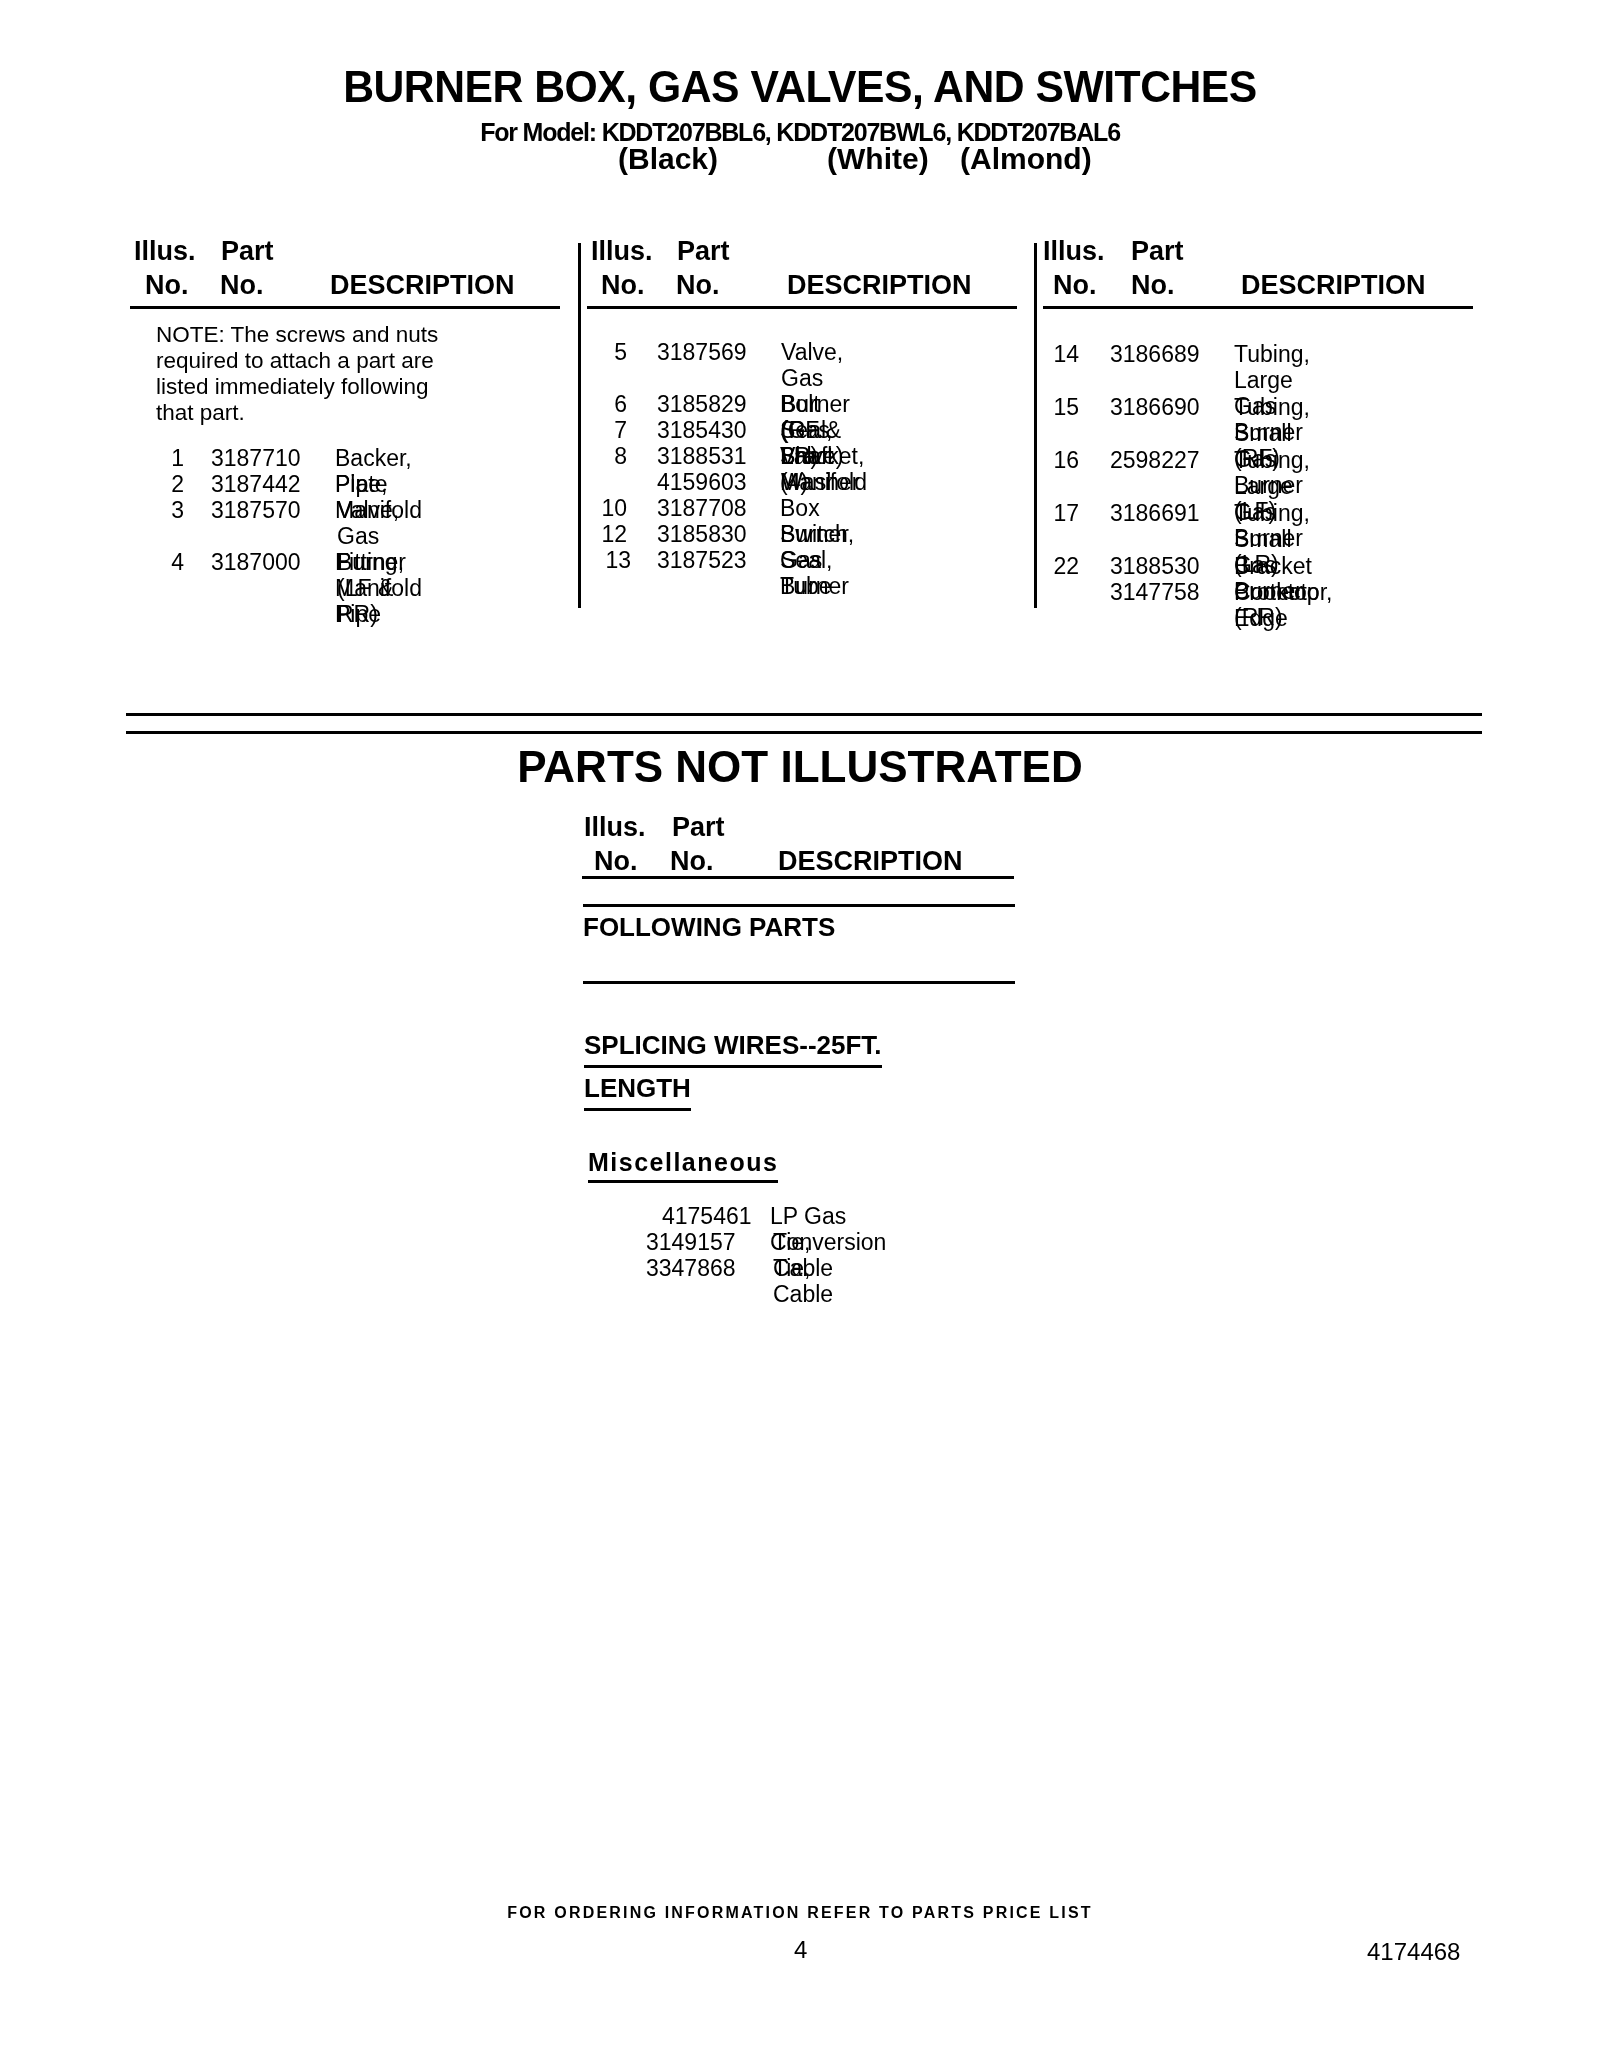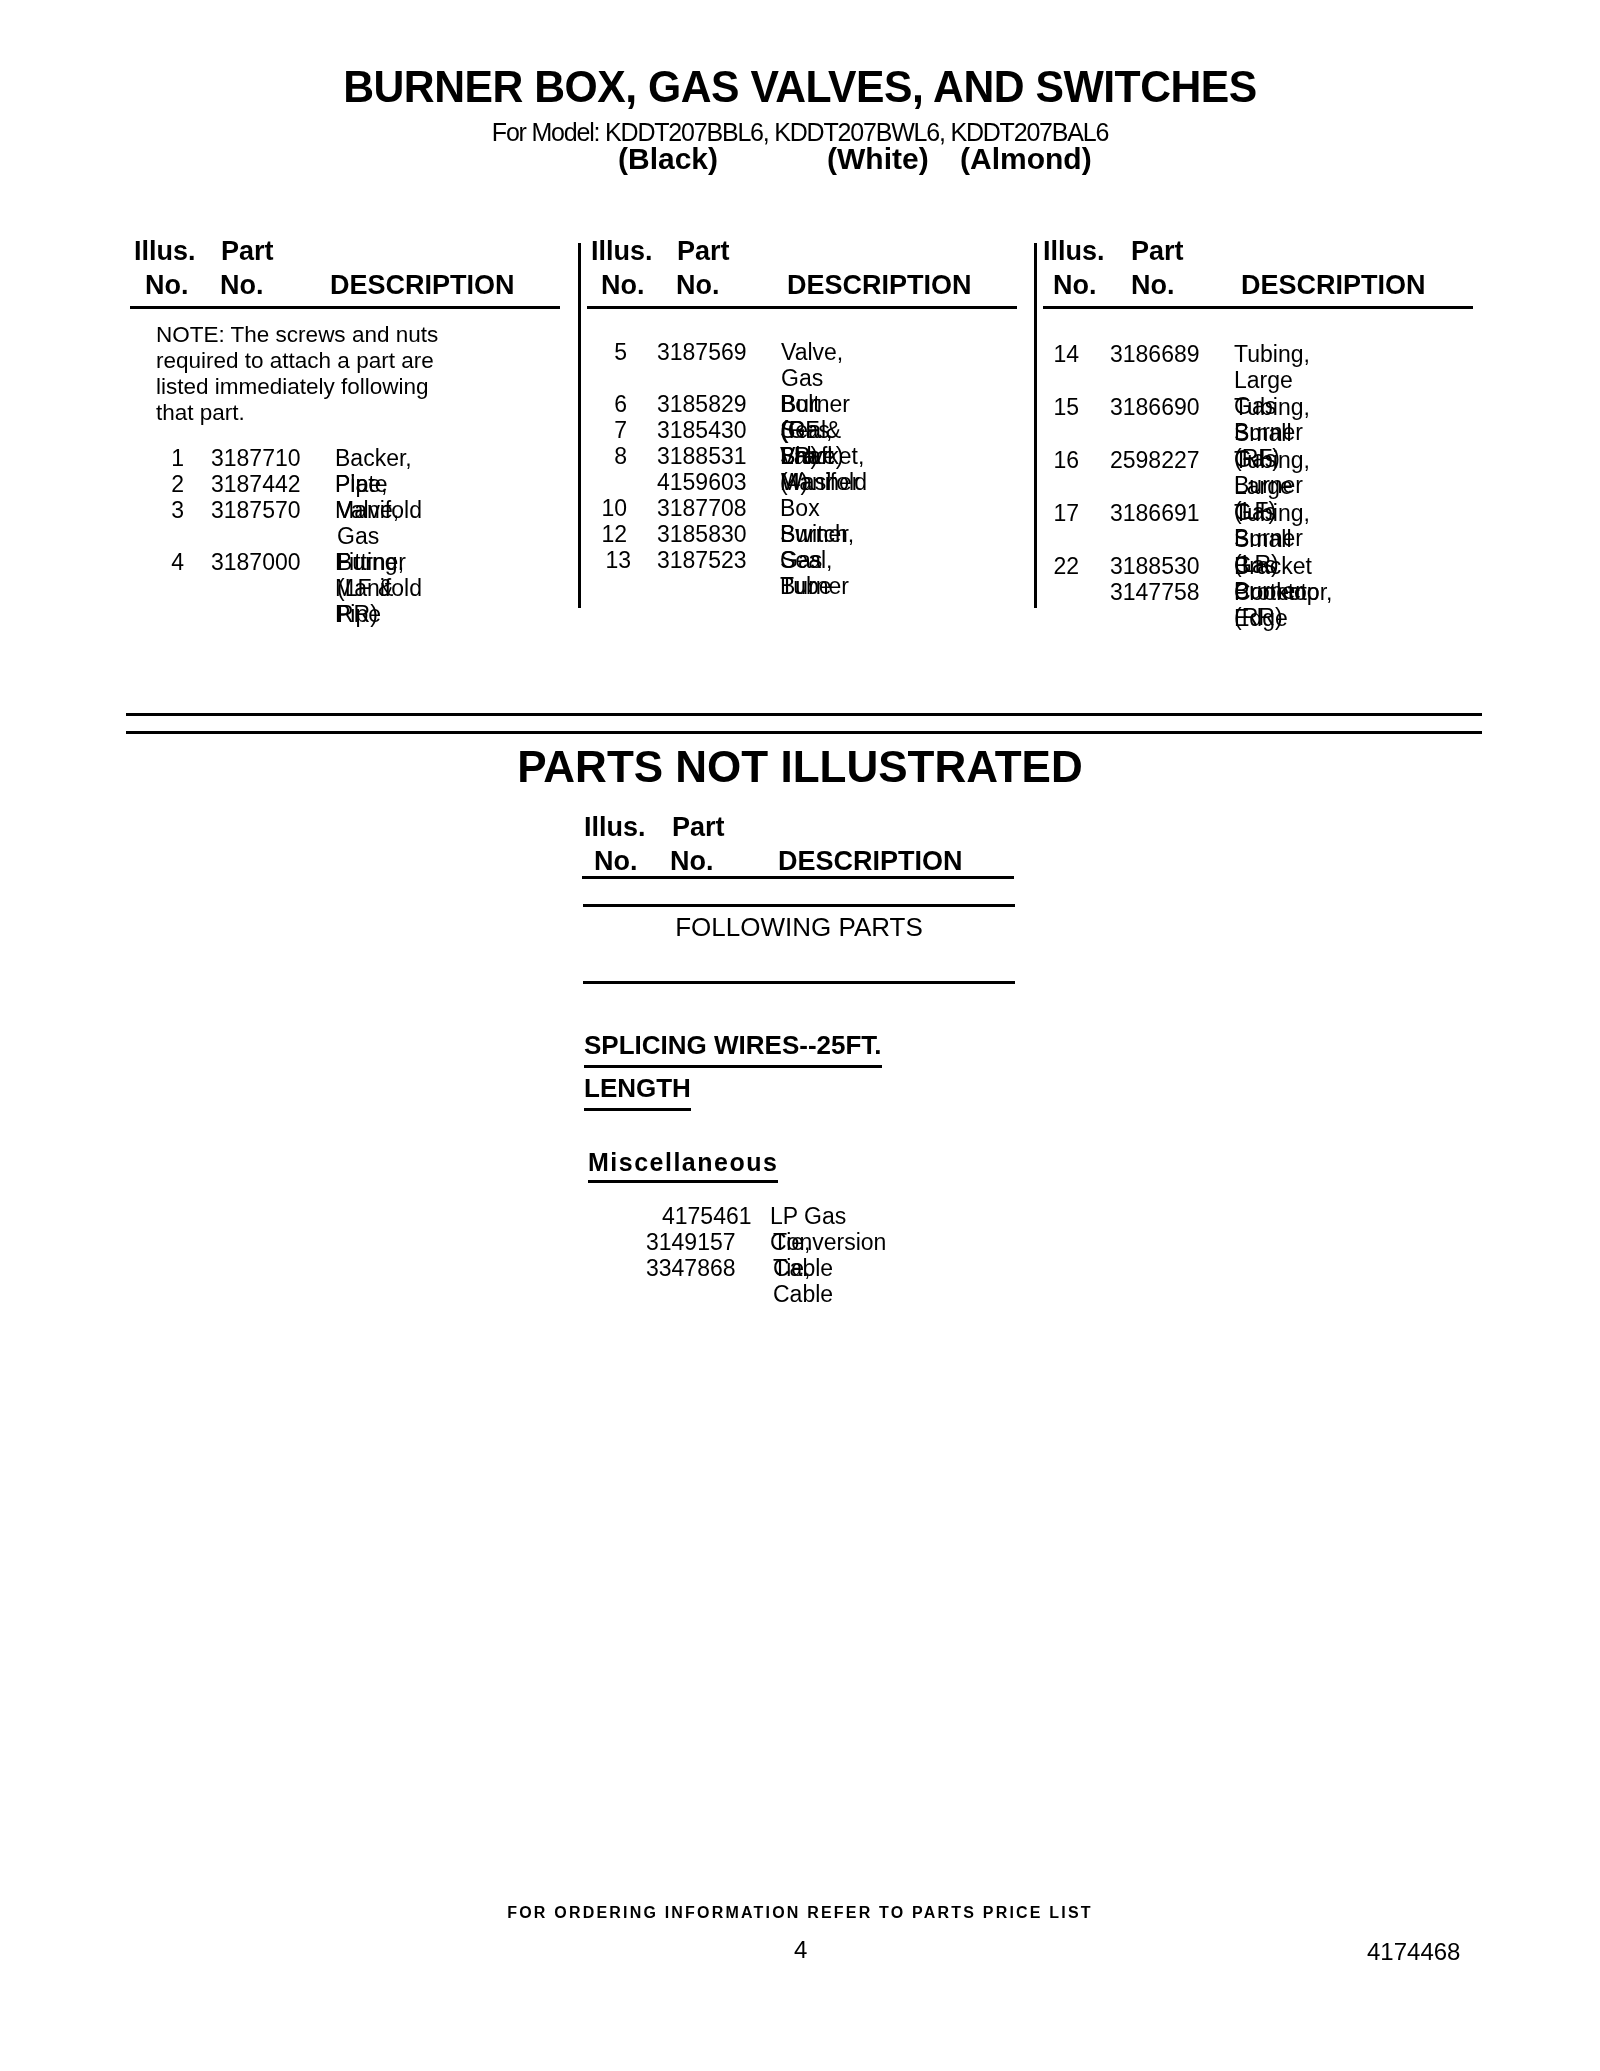--- a/index.html
+++ b/index.html
@@ -8,21 +8,21 @@
     font-family: "Liberation Sans", sans-serif; color: #000;
   }
   .abs { position: absolute; }
   .title {
     left: 0; width: 1600px; top: 62px; text-align: center;
     font-weight: bold; font-size: 44px; letter-spacing: -0.5px;
     transform: scaleX(0.97);
   }
   .model {
     left: 0; width: 1600px; top: 118px; text-align: center;
-    font-weight: normal; font-size: 25px; letter-spacing: -1.2px;
+    font-weight: bold; font-size: 25px; letter-spacing: -1.2px;
   }
   .colors {
     top: 142px; left: 0; width: 1600px; height: 34px;
     font-weight: bold; font-size: 30px;
   }
   .colors span { position: absolute; top: 0; }
 
   .col { top: 236px; width: 430px; }
   .hdr { position: relative; height: 70px; font-weight: bold; font-size: 27px; }
   .hdr span { position: absolute; }
@@ -34,21 +34,21 @@
   .row .pn { position: absolute; }
   .row .desc { position: absolute; white-space: pre-line; }
 
   .note { font-size: 22.5px; line-height: 26px; white-space: pre-line; }
 
   .pni-title {
     left: 0; width: 1600px; top: 742px; text-align: center;
     font-weight: bold; font-size: 44px;
   }
   .pni-hdr { font-weight: bold; font-size: 27px; }
-  .center-bold { font-weight: normal; font-size: 26px; text-align: center; line-height: 32px; }
+  .center-bold { font-weight: bold; font-size: 26px; text-align: left; line-height: 32px; }
   .uline { font-weight: bold; font-size: 26px; display: inline-block; border-bottom: 3px solid #000; padding-bottom: 4px; }
   .misc { font-weight: bold; font-size: 25px; letter-spacing: 1.5px; display: inline-block; border-bottom: 3px solid #000; padding-bottom: 3px; }
   .footer { font-weight: bold; font-size: 16px; letter-spacing: 2.2px; }
   .pg { font-size: 24px; }
 </style>
 </head>
 <body>
 
 <div class="abs title">BURNER BOX, GAS VALVES, AND SWITCHES</div>
 <div class="abs model">For Model: KDDT207BBL6, KDDT207BWL6, KDDT207BAL6</div>

